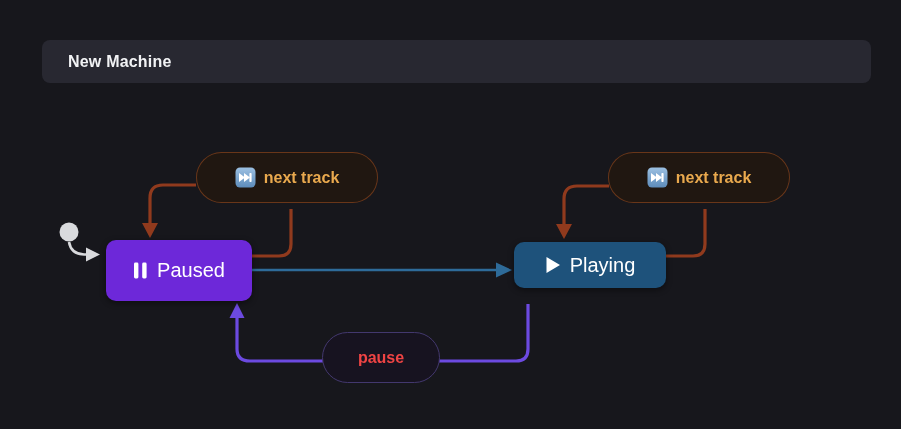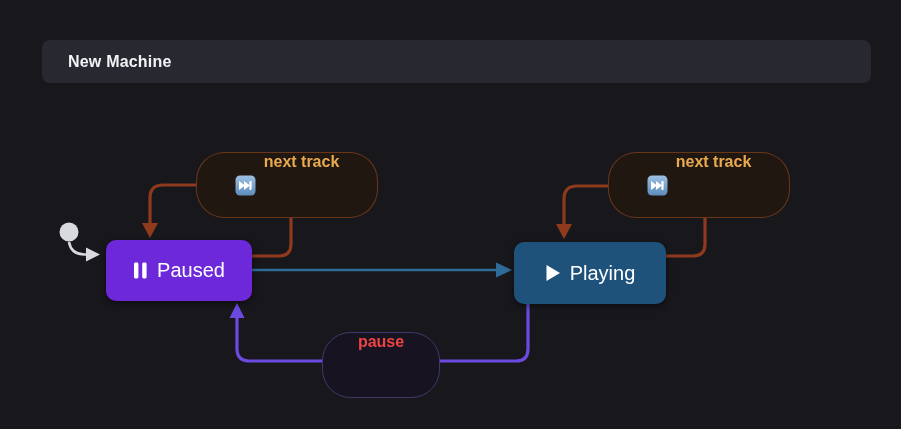--- a/index.html
+++ b/index.html
@@ -56,32 +56,33 @@
     box-shadow: 0 2px 6px rgba(0,0,0,.45);
     cursor: pointer;
   }
   .state-paused {
     left: 106px; top: 240px;
     width: 146px; height: 61px;
     background: #6d28d9;
   }
   .state-playing {
     left: 514px; top: 242px;
-    width: 152px; height: 62px;
+    width: 152px; height: 46px;
     background: #1e527b;
   }
 
   
   .event-pill {
     position: absolute;
     z-index: 2;
     display: flex;
+    align-items: center;
     justify-content: center;
     gap: 8px;
-    height: 66px;
+    height: 51px;
     border-radius: 28.5px;
     font-size: 16px;
     font-weight: 700;
     cursor: pointer;
   }
   .pill-next-track {
     background: #201711;
     border: 1px solid rgba(196, 93, 35, 0.45);
     color: #e9a94e;
   }

